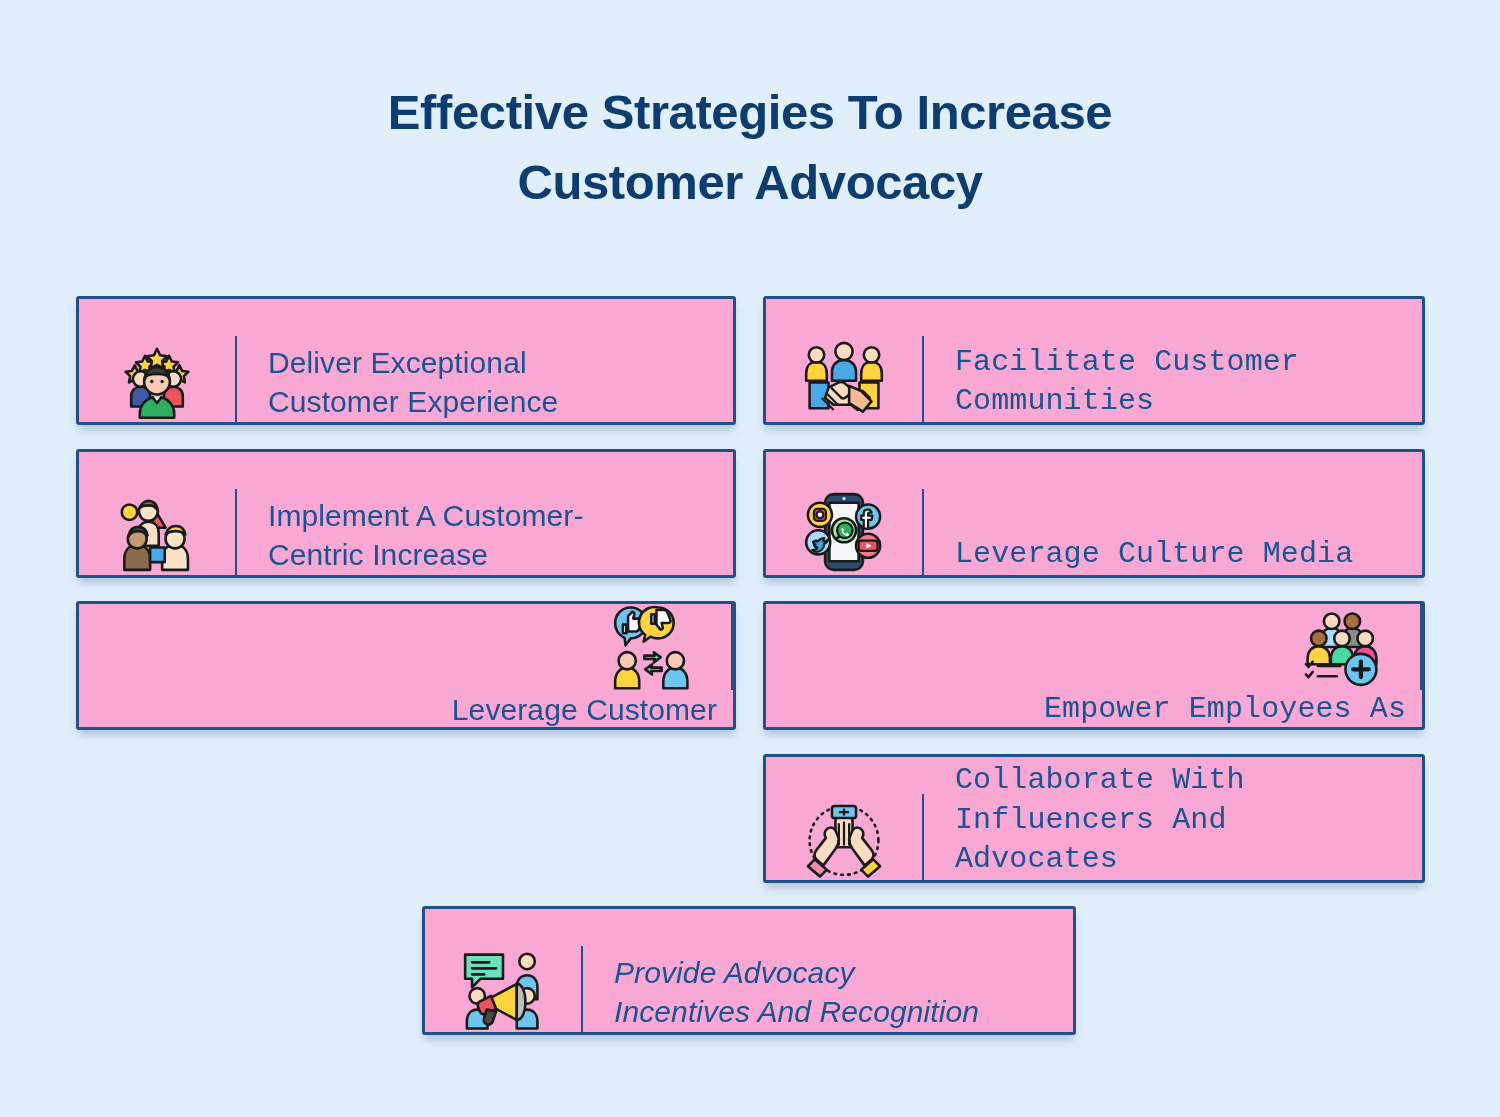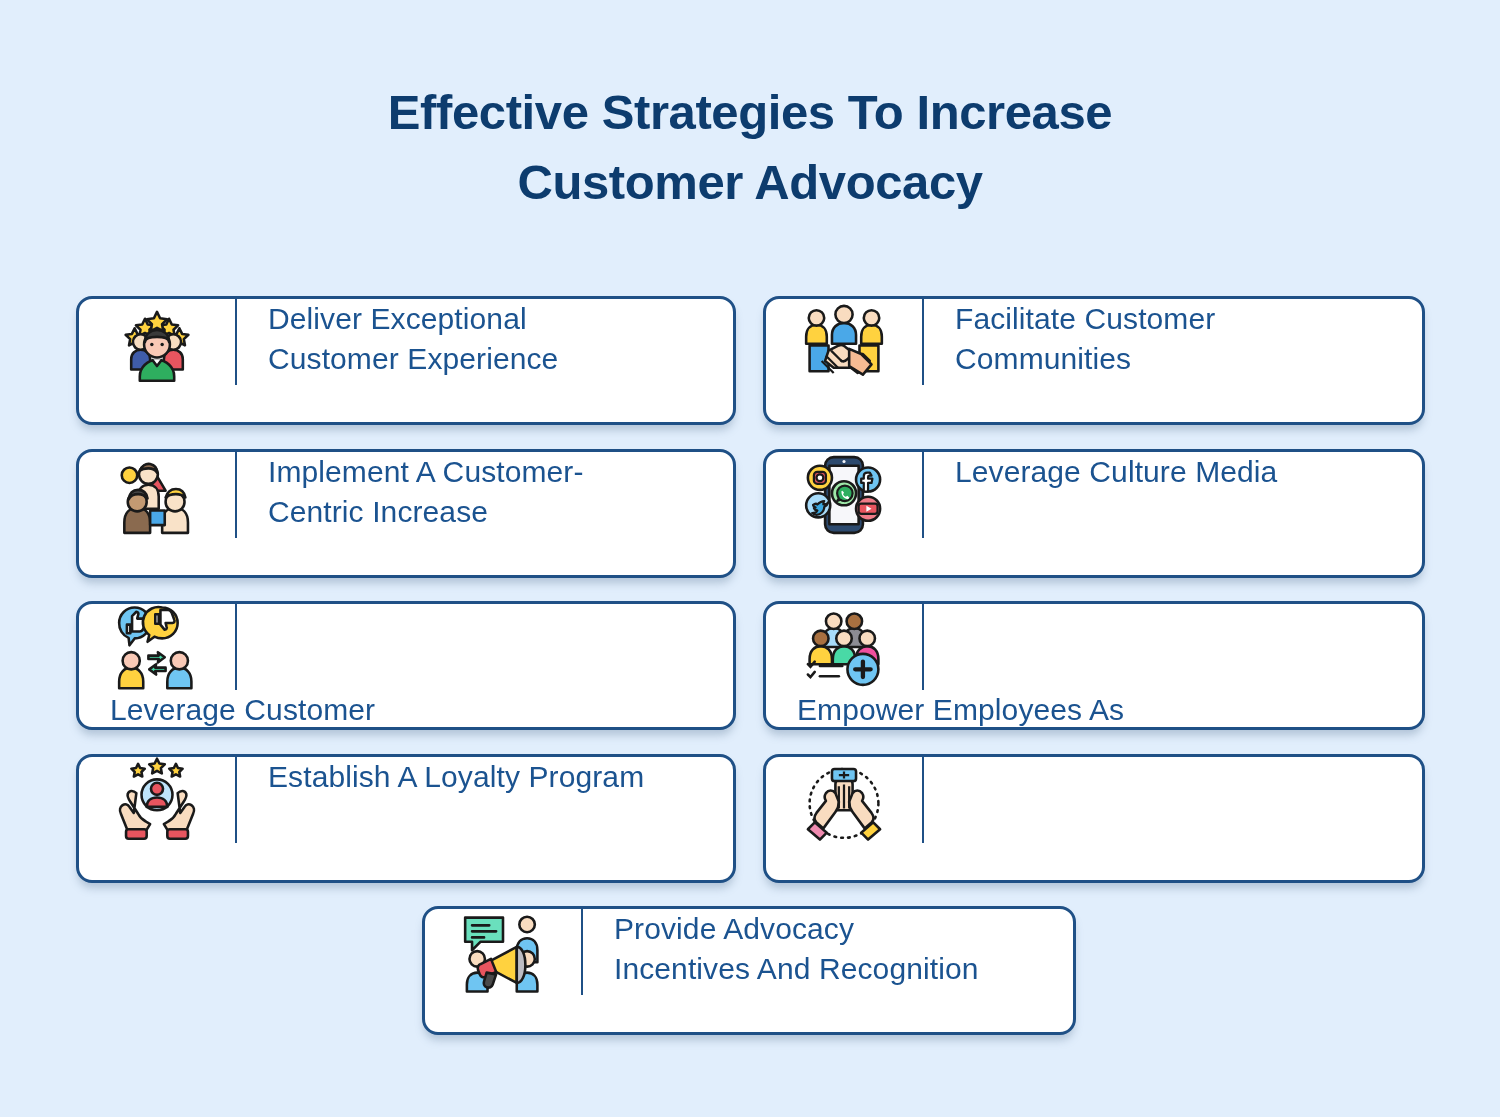--- a/index.html
+++ b/index.html
@@ -41,24 +41,24 @@
     position: absolute;
     left: 0;
     top: 0;
     width: 1500px;
     height: 1117px;
   }
 
   .card {
     position: absolute;
     display: flex;
-    align-items: flex-start;
-    background: #ffffff;
+    align-items: flex-end;
+    background: #f9a8d4;
     border: 3px solid #1f5086;
-    border-radius: 16px;
+    border-radius: 3px;
     box-shadow: 0 7px 9px -2px rgba(100, 125, 155, 0.38);
     box-sizing: border-box;
     overflow: hidden;
   }
 
   .card-icon {
     width: 158px;
     min-width: 158px;
     display: flex;
     align-items: center;
@@ -79,26 +79,26 @@
     padding-right: 16px;
     font-size: 30px;
     line-height: 1.32;
     color: #1b5390;
     white-space: pre-line;
     letter-spacing: 0.1px;
   }
 
   
   .col-left  { left: 76px;  width: 660px; }
-  .col-right { left: 763px; width: 662px; }
+  .col-right { left: 763px; width: 662px; font-family: Liberation Mono, monospace; }
   .row-1 { top: 296px; height: 129px; }
   .row-2 { top: 449px; height: 129px; }
   .row-3 { top: 601px; height: 129px; flex-direction: column; }
   .row-4 { top: 754px; height: 129px; }
-  .row-5 { top: 906px; left: 422px; width: 654px; height: 129px; }
+  .row-5 { top: 906px; left: 422px; width: 654px; height: 129px; font-style: italic; }
 </style>
 </head>
 <body>
 
 <div class="page">
 
   <div class="title">Effective Strategies To Increase
 Customer Advocacy</div>
 
   <div class="grid">
@@ -168,39 +168,20 @@
             <circle cx="76" cy="66" r="10" fill="#f9c9b6"></circle>
             <path d="M40 60h12l-1-4 8 6-8 6 1-4H40z" fill="#49d9a6"></path>
             <path d="M60 74H48l1-4-8 6 8 6-1-4h12z" fill="#49d9a6"></path>
           </g>
         </svg>
       </div>
       <div class="card-text">Leverage Customer
 Feedback</div>
     </div>
 
-    <div class="card col-left row-4">
-      <div class="card-icon">
-        <svg width="86" height="86" viewBox="0 0 100 100">
-          <g stroke="#1a1a1a" stroke-width="3" stroke-linejoin="round">
-            <path d="M28 8l2.4 4.8 5.4.8-3.9 3.8 1 5.3-4.9-2.6-4.9 2.6 1-5.3-3.9-3.8 5.4-.8z" fill="#ffd23f"></path>
-            <path d="M72 8l2.4 4.8 5.4.8-3.9 3.8 1 5.3-4.9-2.6-4.9 2.6 1-5.3-3.9-3.8 5.4-.8z" fill="#ffd23f"></path>
-            <path d="M50 2l2.8 5.6 6.2 1-4.5 4.3 1.1 6.2-5.6-3-5.6 3 1.1-6.2-4.5-4.3 6.2-1z" fill="#ffd23f"></path>
-            <circle cx="50" cy="44" r="18" fill="#bfe4fb"></circle>
-            <circle cx="50" cy="37" r="7" fill="#e8555f"></circle>
-            <path d="M38 58c0-7 5-11 12-11s12 4 12 11z" fill="#e8555f"></path>
-            <path d="M26 42c-4-4-9-3-10 1-1 3 1 6 3 9l9 14c2 4 5 7 9 9l5 3-8 13H18L8 66c-2-4-1-8 2-10 3-2 6-1 8 2l5 7z" fill="#f9dcc0"></path>
-            <path d="M74 42c4-4 9-3 10 1 1 3-1 6-3 9l-9 14c-2 4-5 7-9 9l-5 3 8 13h16l10-25c2-4 1-8-2-10-3-2-6-1-8 2l-5 7z" fill="#f9dcc0"></path>
-            <rect x="14" y="84" width="24" height="11" rx="3" fill="#e8555f"></rect>
-            <rect x="62" y="84" width="24" height="11" rx="3" fill="#e8555f"></rect>
-          </g>
-        </svg>
-      </div>
-      <div class="card-text">Establish A Loyalty Program</div>
-    </div>
 
     <div class="card col-right row-1">
       <div class="card-icon">
         <svg width="86" height="86" viewBox="0 0 100 100">
           <g stroke="#1a1a1a" stroke-width="3" stroke-linejoin="round">
             <path d="M6 44c0-9 5-14 12-14s12 5 12 14v8H6z" fill="#ffd23f"></path>
             <circle cx="18" cy="22" r="9" fill="#f9dcc0"></circle>
             <path d="M70 44c0-9 5-14 12-14s12 5 12 14v8H70z" fill="#ffd23f"></path>
             <circle cx="82" cy="22" r="9" fill="#f9dcc0"></circle>
             <path d="M36 42c0-9 6-14 14-14s14 5 14 14v10H36z" fill="#4aa8e8"></path>
@@ -285,20 +266,22 @@
             <rect x="36" y="14" width="28" height="14" rx="3" fill="#6fc5f2"></rect>
             <path d="M44 21h12M50 17v8" stroke-width="2.6" fill="none"></path>
             <path d="M40 42c-3-4-8-4-11 0-2 3-2 6 0 9l-11 14c-3 4-3 8 0 11l8 7 14-19c3-4 4-7 4-12z" fill="#f9dcc0"></path>
             <path d="M60 42c3-4 8-4 11 0 2 3 2 6 0 9l11 14c3 4 3 8 0 11l-8 7-14-19c-3-4-4-7-4-12z" fill="#f9dcc0"></path>
             <path d="M16 76l14 12-8 8-14-12z" fill="#f08bb0"></path>
             <path d="M84 76L70 88l8 8 14-12z" fill="#ffd23f"></path>
             <path d="M44 34v26M50 32v28M56 34v26" stroke-width="2.6" fill="none"></path>
           </g>
         </svg>
       </div>
+      <div class="card-text">Collaborate With
+Influencers And Advocates</div>
     </div>
 
     <div class="card row-5">
       <div class="card-icon">
         <svg width="86" height="86" viewBox="0 0 100 100">
           <g stroke="#1a1a1a" stroke-width="3" stroke-linejoin="round">
             <path d="M6 10h44v28H24l-10 10V38H6z" fill="#6ae0bd"></path>
             <path d="M14 19h20M14 26h28M14 33h14" stroke-width="3" fill="none" stroke-linecap="round"></path>
             <circle cx="78" cy="18" r="9" fill="#f9dcc0"></circle>
             <path d="M66 48c0-9 5-14 12-14s12 5 12 14v14H66z" fill="#6fc5f2"></path>

